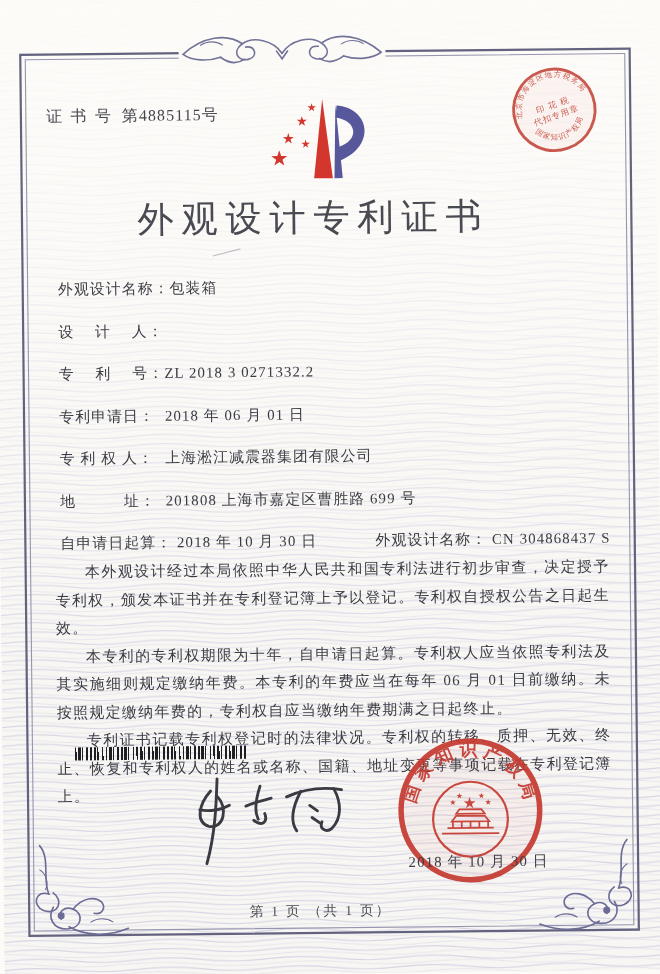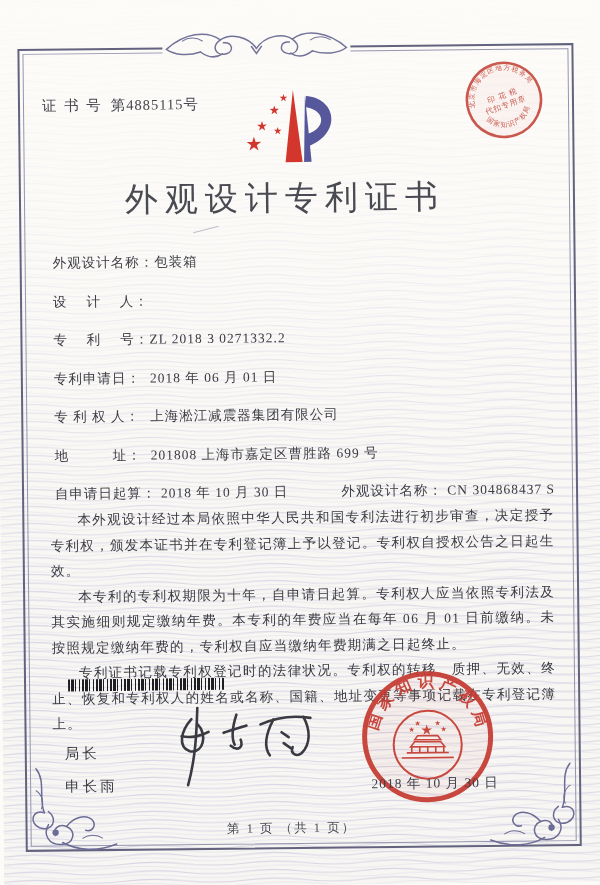--- a/index.html
+++ b/index.html
@@ -147,24 +147,20 @@
   </div>
 
   <div class="paras">
     <p>本外观设计经过本局依照中华人民共和国专利法进行初步审查，决定授予专利权，颁发本证书并在专利登记簿上予以登记。专利权自授权公告之日起生效。</p>
     <p>本专利的专利权期限为十年，自申请日起算。专利权人应当依照专利法及其实施细则规定缴纳年费。本专利的年费应当在每年 06 月 01 日前缴纳。未按照规定缴纳年费的，专利权自应当缴纳年费期满之日起终止。</p>
     <p>专利证书记载专利权登记时的法律状况。专利权的转移、质押、无效、终止、恢复和专利权人的姓名或名称、国籍、地址变更等事项记载在专利登记簿上。</p>
   </div>
 
   <div class="barcode"></div>
 
-  <div class="director">
-    <div>局长</div>
-    <div>申长雨</div>
-  </div>
 
   <svg class="signature" viewBox="0 0 165 88">
     <g fill="none" stroke="#3a3a42" stroke-width="2.6" stroke-linecap="round">
       <path d="M31 16 C20 28, 17 44, 29 48 C43 51, 47 31, 37 21"></path>
       <path d="M37 5 C36 28, 35 54, 27 82"></path>
       <path d="M21 33 C30 35, 41 33, 48 29"></path>
       <path d="M76 12 C72 24, 70 34, 74 42"></path>
       <path d="M63 30 C70 27, 80 25, 86 23"></path>
       <path d="M70 43 C77 49, 83 45, 80 37"></path>
       <path d="M100 22 C116 15, 132 13, 150 16"></path>

